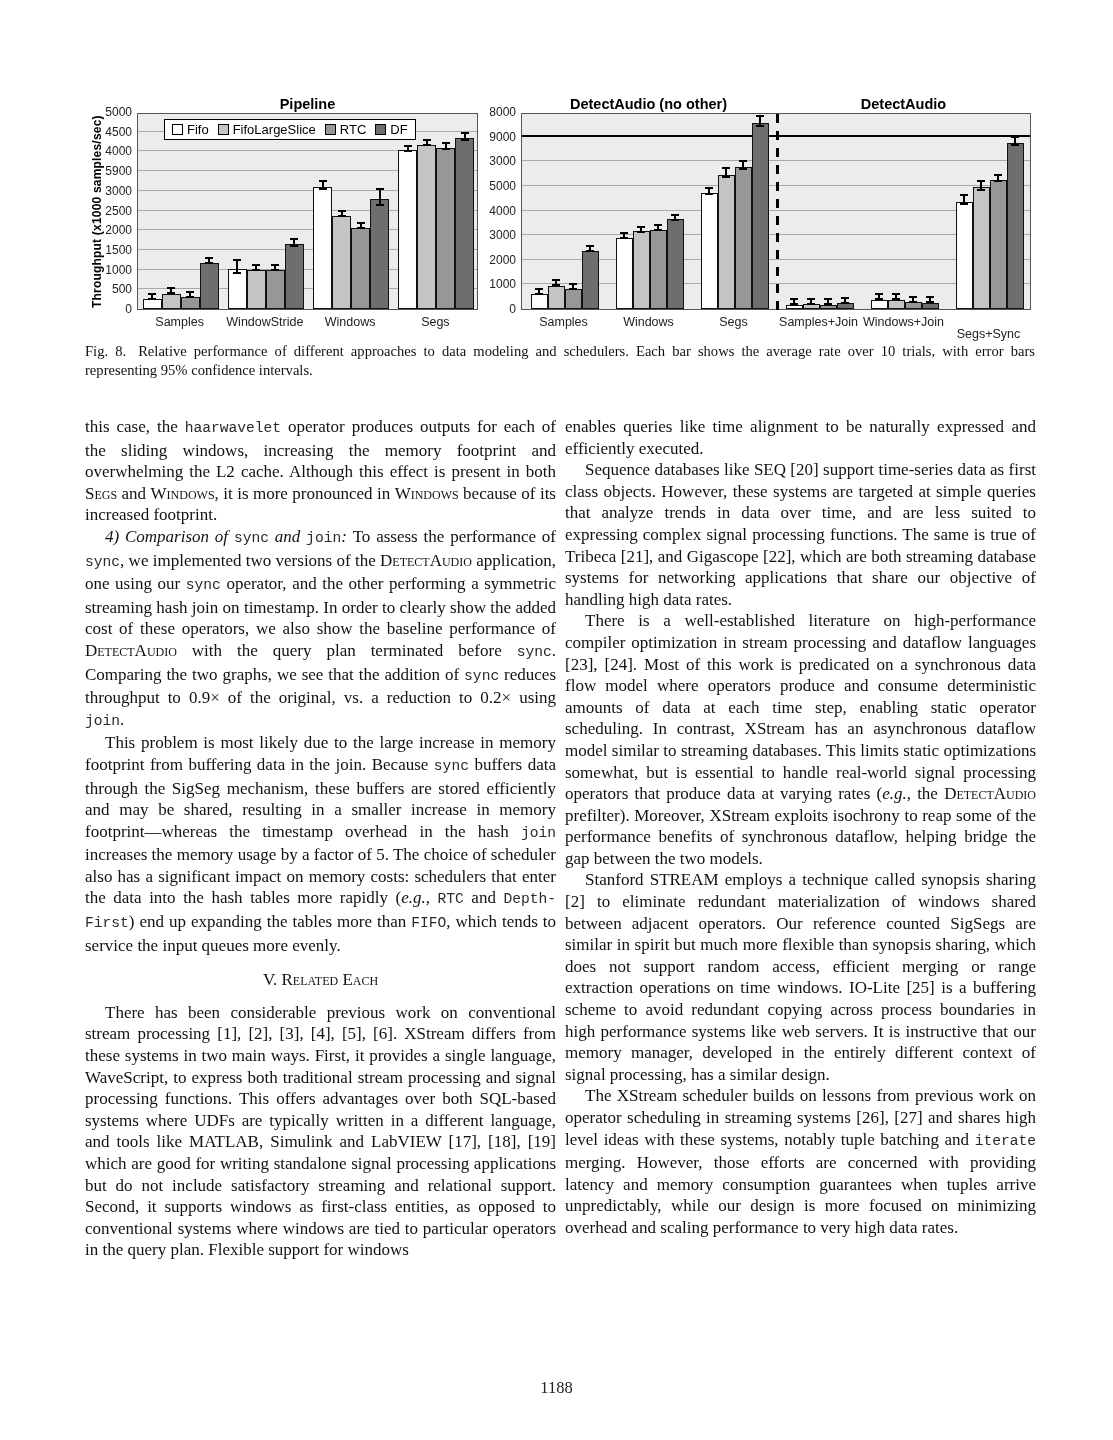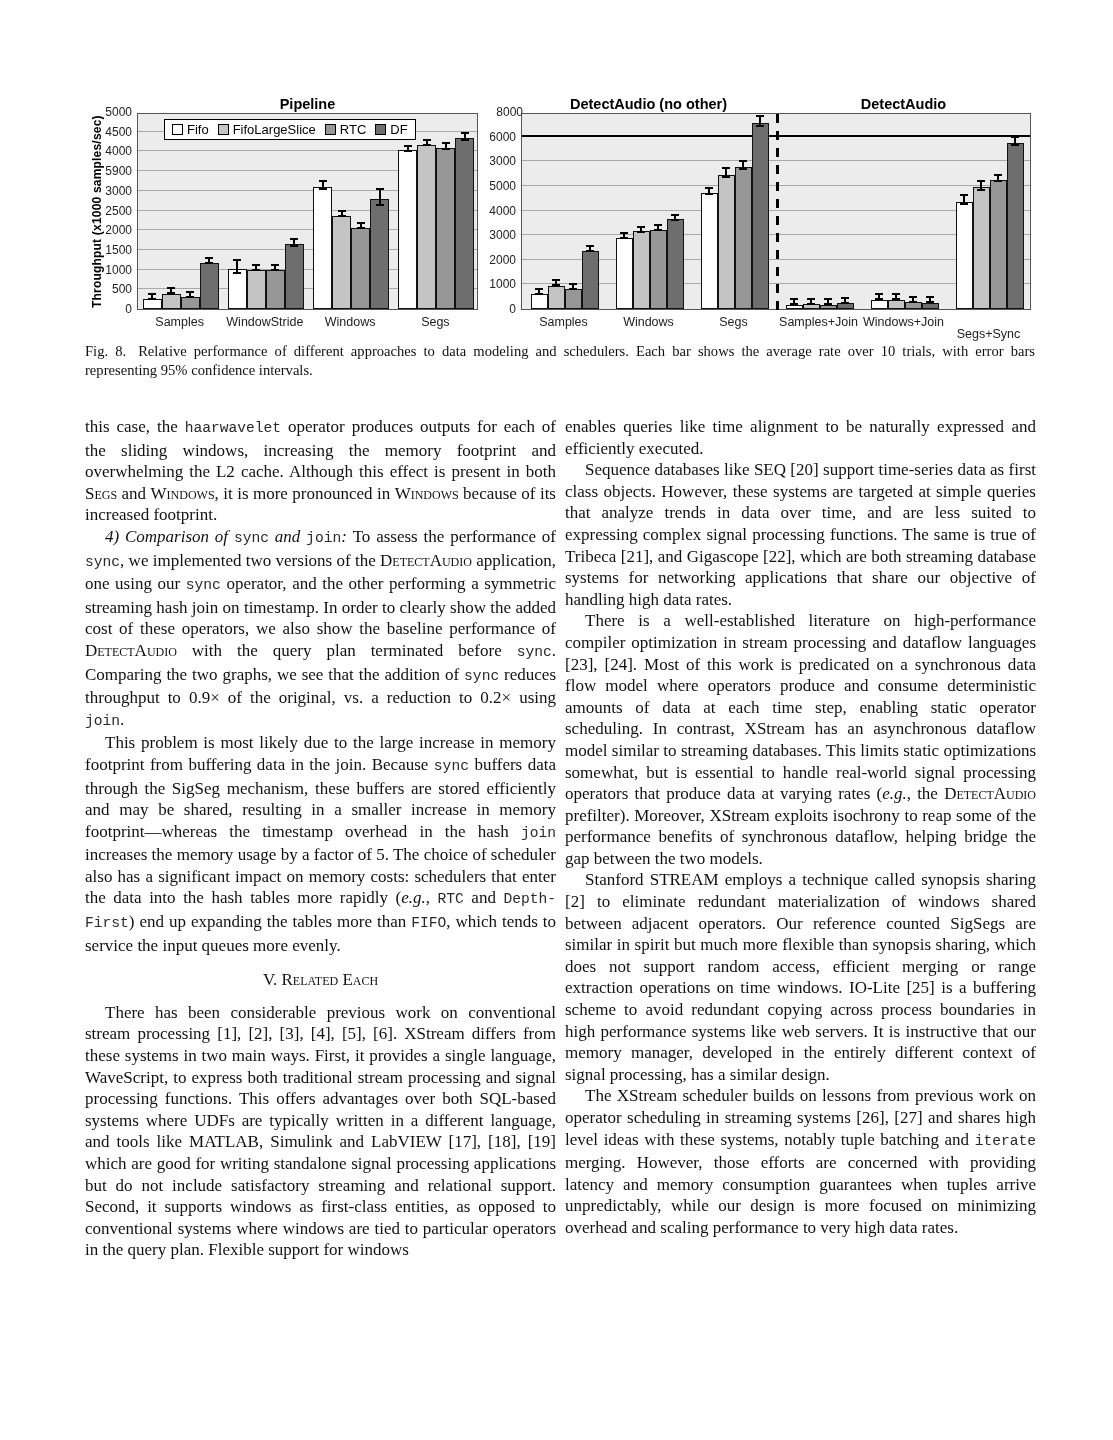--- a/index.html
+++ b/index.html
@@ -197,22 +197,22 @@
           <div class="errbar" style="left: 489px; width: 8px; bottom: 163.51px; height: 5.4175px;"></div>
           <div class="divider" style="left: 253.5px; top: 0px; height: 197px;"></div>
         </div>
         <div class="ytick" style="left: -1px; width: 31px; top: 206px;">0</div>
         <div class="ytick" style="left: -1px; width: 31px; top: 181.375px;">1000</div>
         <div class="ytick" style="left: -1px; width: 31px; top: 156.75px;">2000</div>
         <div class="ytick" style="left: -1px; width: 31px; top: 132.125px;">3000</div>
         <div class="ytick" style="left: -1px; width: 31px; top: 107.5px;">4000</div>
         <div class="ytick" style="left: -1px; width: 31px; top: 82.875px;">5000</div>
         <div class="ytick" style="left: -1px; width: 31px; top: 58.25px;">3000</div>
-        <div class="ytick" style="left: -1px; width: 31px; top: 33.625px;">6000</div>
-        <div class="ytick" style="left: -1px; width: 31px; top: 9px; margin-left: 7px;">8000</div>
+        <div class="ytick" style="left: -1px; width: 31px; top: 33.625px;">9000</div>
+        <div class="ytick" style="left: -1px; width: 31px; top: 9px;">8000</div>
         <div class="xlabel" style="left: 77.5px; top: 219px;">Samples</div>
         <div class="xlabel" style="left: 162.5px; top: 219px;">Windows</div>
         <div class="xlabel" style="left: 247.5px; top: 219px;">Segs</div>
         <div class="xlabel" style="left: 332.5px; top: 219px;">Samples+Join</div>
         <div class="xlabel" style="left: 417.5px; top: 219px;">Windows+Join</div>
         <div class="xlabel" style="left: 502.5px; top: 231px;">Segs+Sync</div>
       </div>
   </div>
 
   <div class="caption">
@@ -227,14 +227,15 @@
       <p class="indent"><span>There has been considerable previous work on conventional stream processing [1], [2], [3], [4], [5], [6]. XStream differs from these systems in two main ways. First, it provides a single language, WaveScript, to express both traditional stream processing and signal processing functions. This offers advantages over both SQL-based systems where UDFs are typically written in a different language, and tools like MATLAB, Simulink and LabVIEW  [17], [18], [19] which are good for writing standalone signal processing applications but do not include satisfactory streaming and relational support. Second, it supports windows as first-class entities, as opposed to conventional systems where windows are tied to particular operators in the query plan. Flexible support for windows</span></p>
     </div>
   <div class="col col-right">
       <p><span>enables queries like time alignment to be naturally expressed and efficiently executed.</span></p>
       <p class="indent"><span>Sequence databases like SEQ [20] support time-series data as first class objects. However, these systems are targeted at simple queries that analyze trends in data over time, and are less suited to expressing complex signal processing functions. The same is true of Tribeca [21], and Gigascope [22], which are both streaming database systems for networking applications that share our objective of handling high data rates.</span></p>
       <p class="indent"><span>There is a well-established literature on high-performance compiler optimization in stream processing and dataflow languages [23], [24]. Most of this work is predicated on a synchronous data flow model where operators produce and consume deterministic amounts of data at each time step, enabling static operator scheduling. In contrast, XStream has an asynchronous dataflow model similar to streaming databases. This limits static optimizations somewhat, but is essential to handle real-world signal processing operators that produce data at varying rates (</span><span class="i">e.g.</span><span>, the </span><span class="sc">DetectAudio</span><span> prefilter). Moreover, XStream exploits isochrony to reap some of the performance benefits of synchronous dataflow, helping bridge the gap between the two models.</span></p>
       <p class="indent"><span>Stanford STREAM employs a technique called synopsis sharing [2] to eliminate redundant materialization of windows shared between adjacent operators. Our reference counted SigSegs are similar in spirit but much more flexible than synopsis sharing, which does not support random access, efficient merging or range extraction operations on time windows. IO-Lite [25] is a buffering scheme to avoid redundant copying across process boundaries in high performance systems like web servers. It is instructive that our memory manager, developed in the entirely different context of signal processing, has a similar design.</span></p>
       <p class="indent"><span>The XStream scheduler builds on lessons from previous work on operator scheduling in streaming systems [26], [27] and shares high level ideas with these systems, notably tuple batching and </span><span class="m">iterate</span><span> merging. However, those efforts are concerned with providing latency and memory consumption guarantees when tuples arrive unpredictably, while our design is more focused on minimizing overhead and scaling performance to very high data rates.</span></p>
     </div>
 
+  <div class="page-number">1188</div>
 
 </div>
 
 </body></html>

